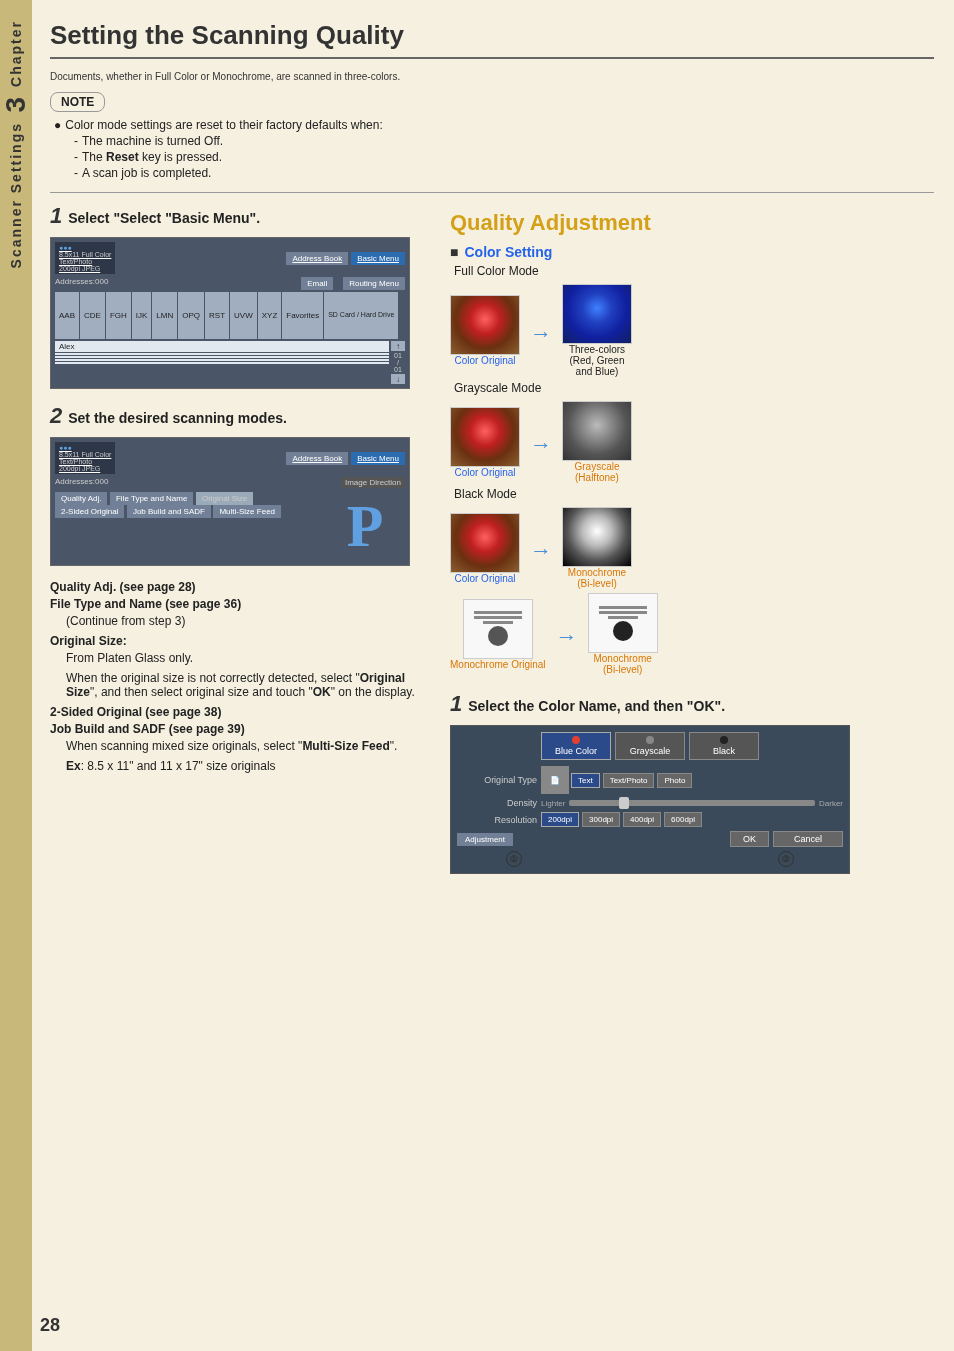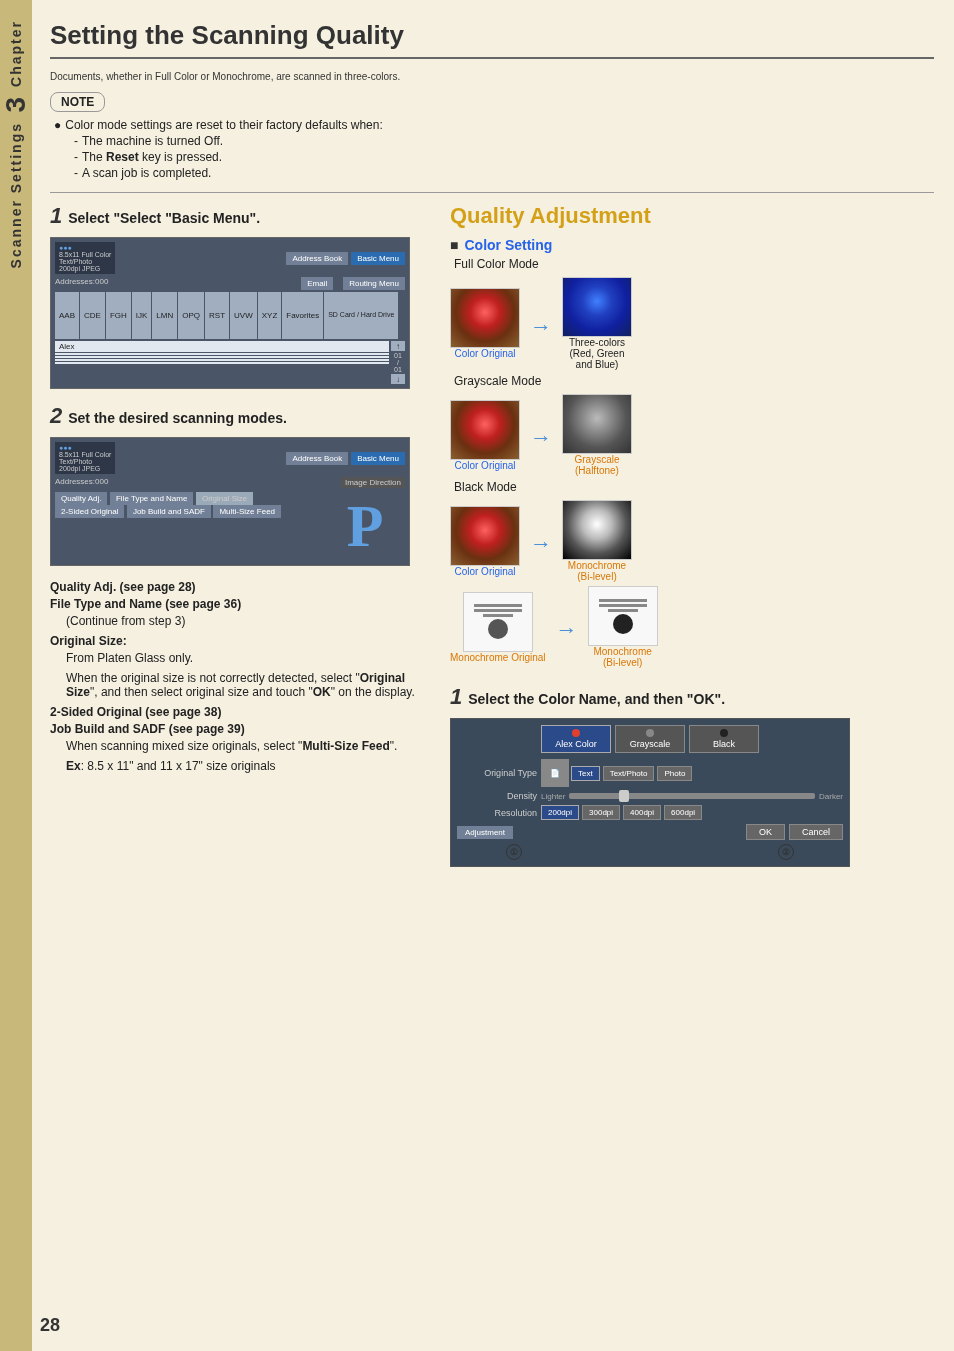--- a/index.html
+++ b/index.html
@@ -111,20 +111,21 @@
       display: flex;
       gap: 20px;
       margin-top: 10px;
     }
     .left-col {
       width: 380px;
       flex-shrink: 0;
     }
     .right-col {
       flex: 1;
+      margin-top: 7px;
     }
 
     
     .step-number {
       font-size: 22px;
       font-weight: bold;
       font-style: italic;
       color: #333;
       margin-right: 6px;
     }
@@ -146,20 +147,21 @@
       font-size: 9px;
       padding: 4px;
       margin-bottom: 14px;
       width: 360px;
     }
     .machine-top-bar {
       display: flex;
       justify-content: space-between;
       align-items: center;
       margin-bottom: 3px;
+      text-decoration: underline;
     }
     .machine-status {
       background: #2d3748;
       color: #aaa;
       font-size: 8px;
       padding: 2px 4px;
       display: flex;
       align-items: center;
       gap: 4px;
     }
@@ -466,21 +468,21 @@
       background: #666;
       color: white;
       font-size: 9px;
       padding: 2px 12px;
       border: 1px solid #888;
     }
     .cancel-btn {
       background: #666;
       color: white;
       font-size: 9px;
-      padding: 2px 12px;
+      padding: 2px 20px;
       border: 1px solid #888;
     }
 
     
     .circled {
       display: inline-flex;
       align-items: center;
       justify-content: center;
       width: 16px;
       height: 16px;
@@ -746,21 +748,21 @@
       <div class="step-bottom">
         <div class="step-header">
           <span class="step-number">1</span>
           <span class="step-text">Select the Color Name, and then "OK".</span>
         </div>
 
         <div class="bottom-ui">
           <div class="bottom-ui-top">
             <button class="color-mode-btn active">
               <div class="color-dot dot-color"></div>
-              <span>Alex Color</span>
+              <span>Blue Color</span>
             </button>
             <button class="color-mode-btn">
               <div class="color-dot dot-gray"></div>
               <span>Grayscale</span>
             </button>
             <button class="color-mode-btn">
               <div class="color-dot dot-black"></div>
               <span>Black</span>
             </button>
           </div>

